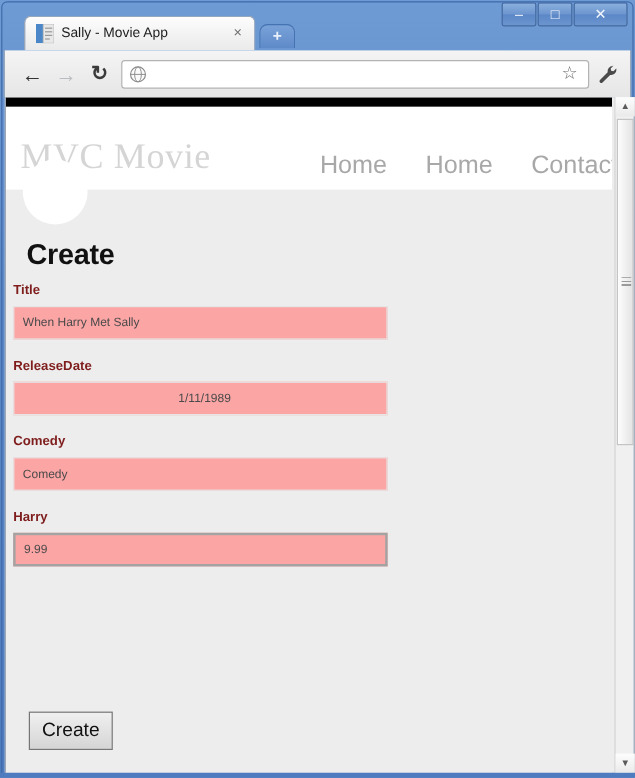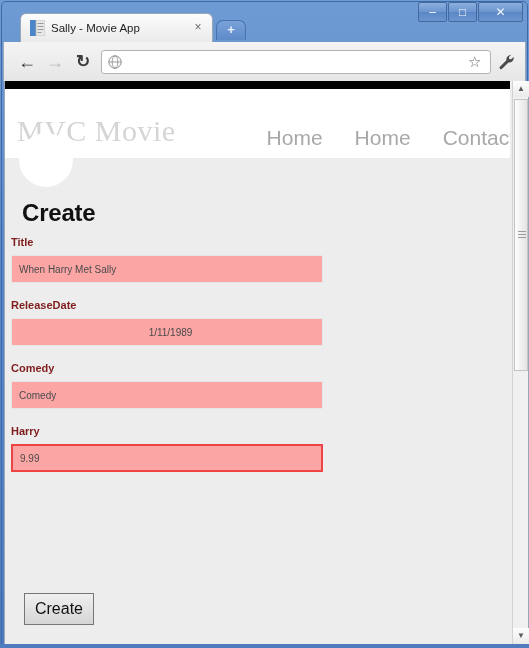--- a/index.html
+++ b/index.html
@@ -298,21 +298,21 @@
     border: 1px solid #e6e6e6;
     box-sizing: border-box;
     font-size: 10px;
     color: #4a4a4a;
     padding: 0 0 0 7px;
     line-height: 26px;
     font-family: "Liberation Sans", sans-serif;
     outline: none;
   }
   .field-input.focused {
-    border: 2px solid #ef4444;
+    border: 2px solid #a3a3a3;
     line-height: 24px;
   }
 
   .create-btn {
     position: absolute;
     left: 19px; top: 435px;
     width: 70px; height: 32px;
     background: linear-gradient(to bottom, #f0f0f0 0%, #d5d5d5 100%);
     border: 1px solid #767676;
     font-size: 16px;

